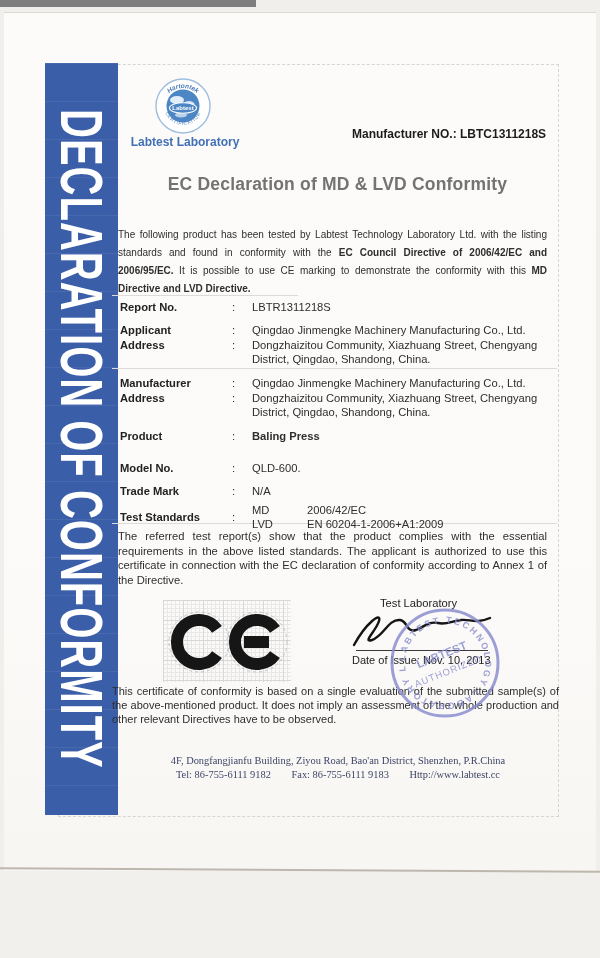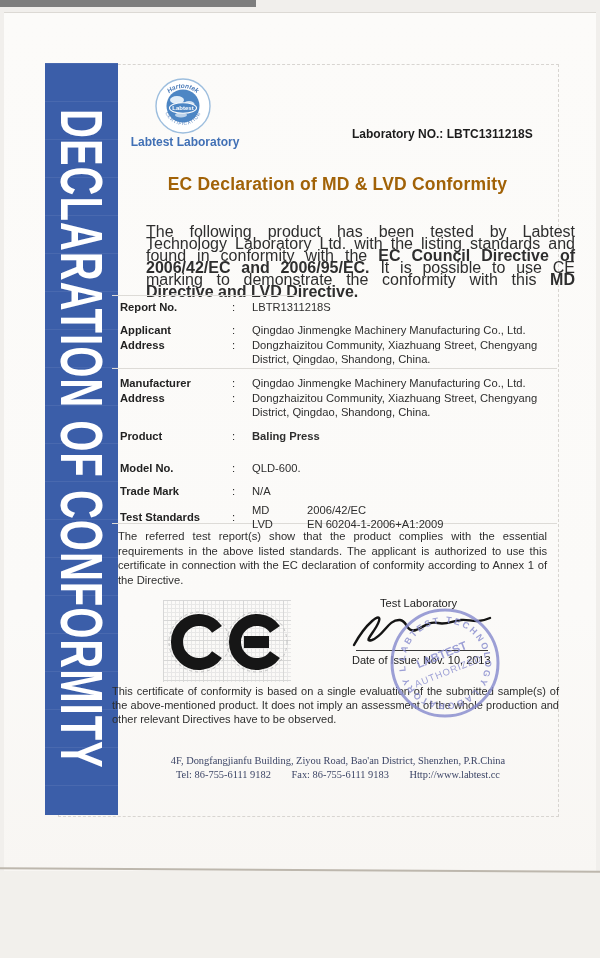--- a/index.html
+++ b/index.html
@@ -34,25 +34,25 @@
   }
 
   .logo-svg{position:absolute;left:154px;top:77px;z-index:3;}
   .logo-caption{
     position:absolute;left:124px;top:135px;width:122px;text-align:center;
     font-size:12px;font-weight:bold;color:#4170b5;z-index:3;
   }
   .cert-no{position:absolute;left:352px;top:127px;font-size:12px;font-weight:bold;color:#1c1c1c;z-index:3;}
   .doc-title{
     position:absolute;left:118px;top:174px;width:439px;text-align:center;
-    font-size:17.5px;font-weight:bold;color:#a16207;letter-spacing:0.2px;z-index:3;
+    font-size:17.5px;font-weight:bold;color:#737373;letter-spacing:0.2px;z-index:3;
   }
   .intro{
     position:absolute;left:118px;top:226px;width:429px;
-    font-size:16px;line-height:12px;color:#2e2e2e;text-align:justify;z-index:3;margin-left:28px;
+    font-size:10px;line-height:18px;color:#2e2e2e;text-align:justify;z-index:3;
   }
   .sep{position:absolute;height:1px;background:#dddbd7;z-index:3;}
   .sep1{left:112px;top:295px;width:186px;}
   .sep2{left:112px;top:368px;width:445px;}
   .sep3{left:112px;top:523px;width:445px;}
 
   .fields{position:absolute;left:120px;top:300px;width:437px;z-index:3;}
   .frow{display:flex;font-size:11.2px;line-height:14px;color:#2e2e2e;}
   .frow .lbl{width:112px;font-weight:bold;color:#222;}
   .frow .colon{width:20px;}
@@ -134,21 +134,21 @@
     </text>
     <text font-size="4.6" letter-spacing="0.8" fill="#4a7ab8" font-family="Liberation Sans, sans-serif">
       <textPath href="#lg-bot" startOffset="50%" text-anchor="middle">CERTIFICATION</textPath>
     </text>
     <ellipse cx="29" cy="31" rx="13.5" ry="5.2" fill="#4d86c4" stroke="#ffffff" stroke-width="1.1"></ellipse>
     <text x="29" y="33.2" text-anchor="middle" font-size="6" font-weight="bold" fill="#ffffff" font-family="Liberation Sans, sans-serif">Labtest</text>
   </svg>
   <div class="logo-caption">Labtest Laboratory</div>
 
   <div class="cert-no">
-    <span>Laboratory NO.:</span>
+    <span>Manufacturer NO.:</span>
     <span>LBTC1311218S</span>
   </div>
 
   <div class="doc-title">EC Declaration of MD &amp; LVD Conformity</div>
 
   <div class="intro"><span>The following product has been tested by Labtest Technology Laboratory Ltd. with the listing standards and found in conformity with the </span><b>EC Council Directive of 2006/42/EC and 2006/95/EC.</b><span> It is possible to use CE marking to demonstrate the conformity with this </span><b>MD Directive and LVD Directive.</b></div>
 
   <div class="sep sep1"></div>
   <div class="sep sep2"></div>
   <div class="sep sep3"></div>

